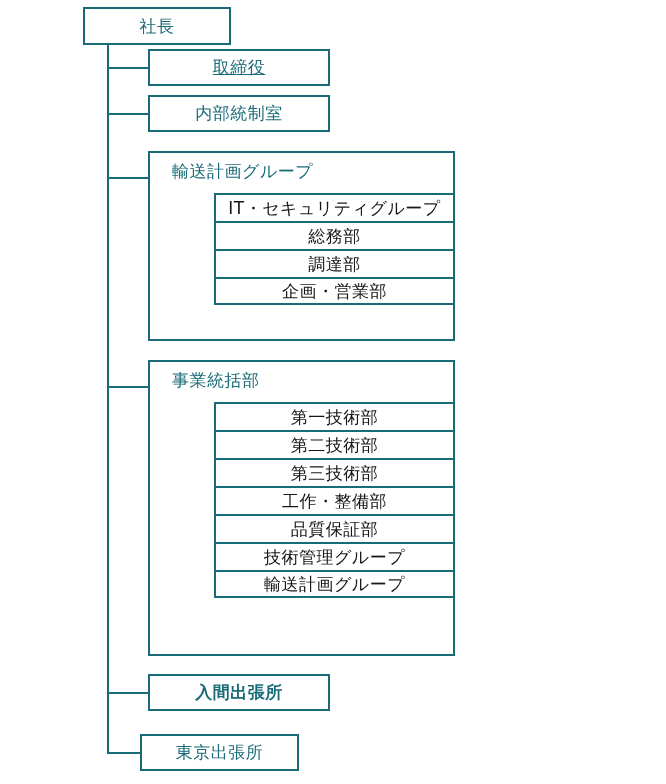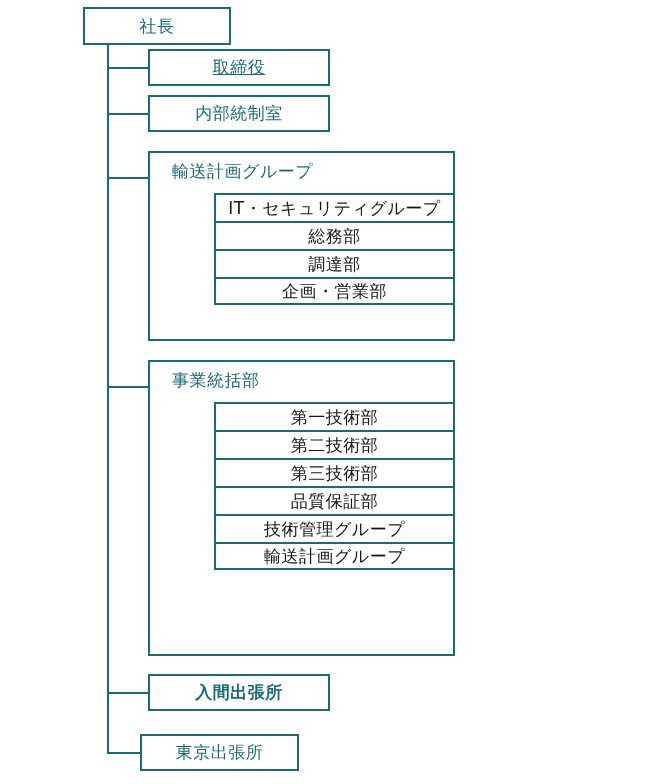--- a/index.html
+++ b/index.html
@@ -119,20 +119,21 @@
       <div class="group-child">企画・営業部</div>
     </div>
   </div>
 
   <div class="group" style="left:148px; top:360px; width:307px; height:296px;">
     <div class="group-title">事業統括部</div>
     <div class="group-children" style="top:40px;">
       <div class="group-child">第一技術部</div>
       <div class="group-child">第二技術部</div>
       <div class="group-child">第三技術部</div>
+      <div class="group-child">工作・整備部</div>
       <div class="group-child">品質保証部</div>
       <div class="group-child">技術管理グループ</div>
       <div class="group-child">輸送計画グループ</div>
     </div>
   </div>
 
   <div class="node" style="left:148px; top:674px; width:182px; height:37px;font-weight:bold;">入間出張所</div>
 
   <div class="node" style="left:140px; top:734px; width:159px; height:37px;">東京出張所</div>
 

